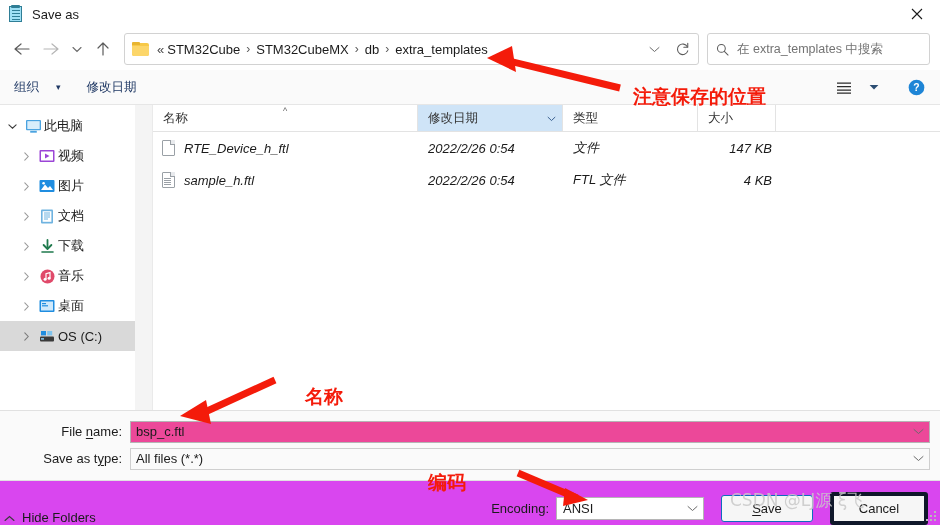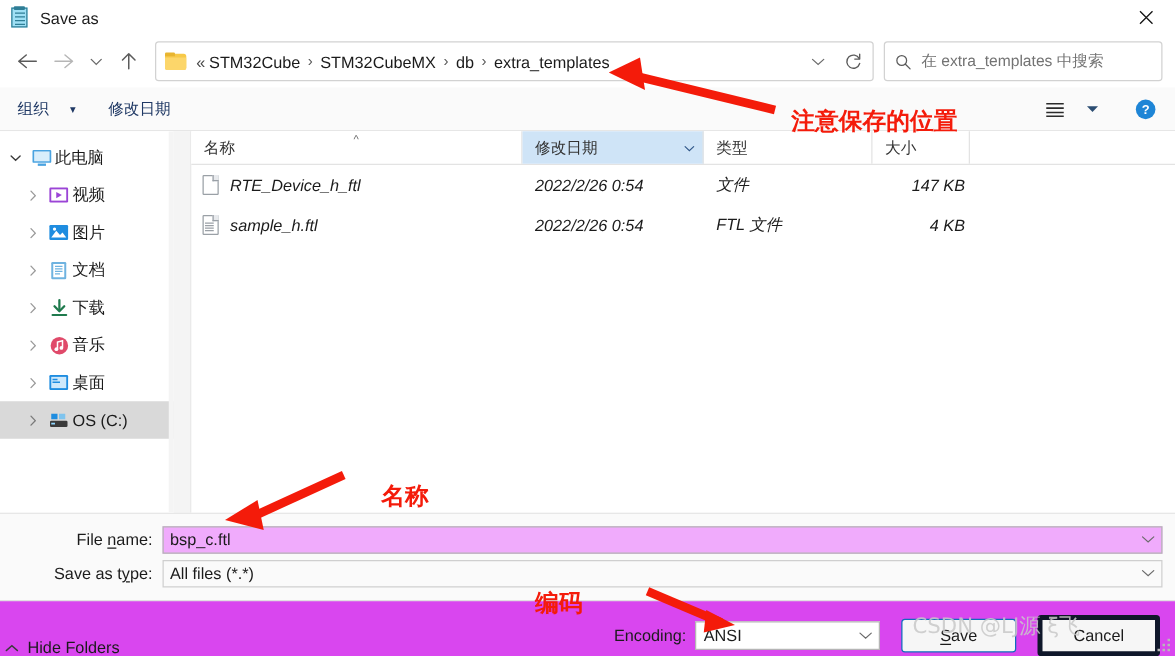--- a/index.html
+++ b/index.html
@@ -95,21 +95,21 @@
 
   .fileicon{width:13px;height:16px;position:relative;flex:0 0 13px;}
   .fileicon .sheet{position:absolute;inset:0;background:#fff;border:1px solid #9aa0a6;box-sizing:border-box;border-radius:1px;}
   .fileicon .fold{position:absolute;right:0;top:0;width:5px;height:5px;background:#e8eaed;border-left:1px solid #9aa0a6;border-bottom:1px solid #9aa0a6;box-sizing:border-box;}
   .fileicon.lined .ln{position:absolute;left:2px;width:7px;height:1px;background:#9aa0a6;}
 
   
   .form{flex:0 0 auto;background:#fafafa;border-top:1px solid #e1e1e1;padding:9px 10px 6px 10px;}
   .frow{display:flex;align-items:center;height:23px;margin-bottom:4px;}
   .flabel{flex:0 0 112px;text-align:right;padding-right:8px;font-size:13px;color:#1b1b1b;white-space:nowrap;}
-  .fctl{flex:1 1 auto;height:22px;border:1px solid #b5b5b5;background:#f0abfc;display:flex;align-items:center;padding:0 0 0 5px;box-sizing:border-box;font-size:13px;}
+  .fctl{flex:1 1 auto;height:22px;border:1px solid #b5b5b5;background:#ec4899;display:flex;align-items:center;padding:0 0 0 5px;box-sizing:border-box;font-size:13px;}
   .fctl.flat{background:#fafafa;border-color:#cfcfcf;}
   .fctl .val{flex:1 1 auto;white-space:nowrap;overflow:hidden;}
   .fctl .chev{width:22px;display:flex;align-items:center;justify-content:center;flex:0 0 22px;}
 
   .footer{flex:0 0 auto;background:#d946ef;border-top:1px solid #e1e1e1;height:44px;display:flex;align-items:flex-end;padding:0 12px 0 4px;position:relative;}
   .hidefolders{display:flex;align-items:center;gap:7px;font-size:13px;color:#1b1b1b;cursor:pointer;}
   .enc-group{margin-left:auto;display:flex;align-items:center;gap:7px;}
   .enc-label{font-size:13px;color:#1b1b1b;}
   .enc-select{width:148px;height:23px;border:1px solid #b5b5b5;background:#fff;display:flex;align-items:center;padding-left:6px;box-sizing:border-box;font-size:13px;}
   .enc-select .chev{margin-left:auto;width:22px;display:flex;align-items:center;justify-content:center;}

